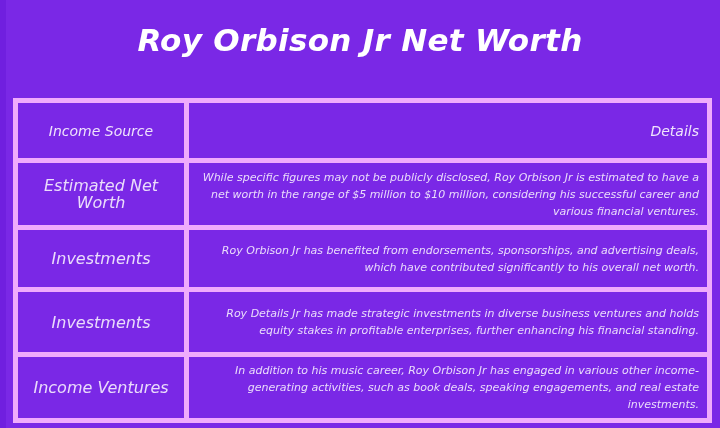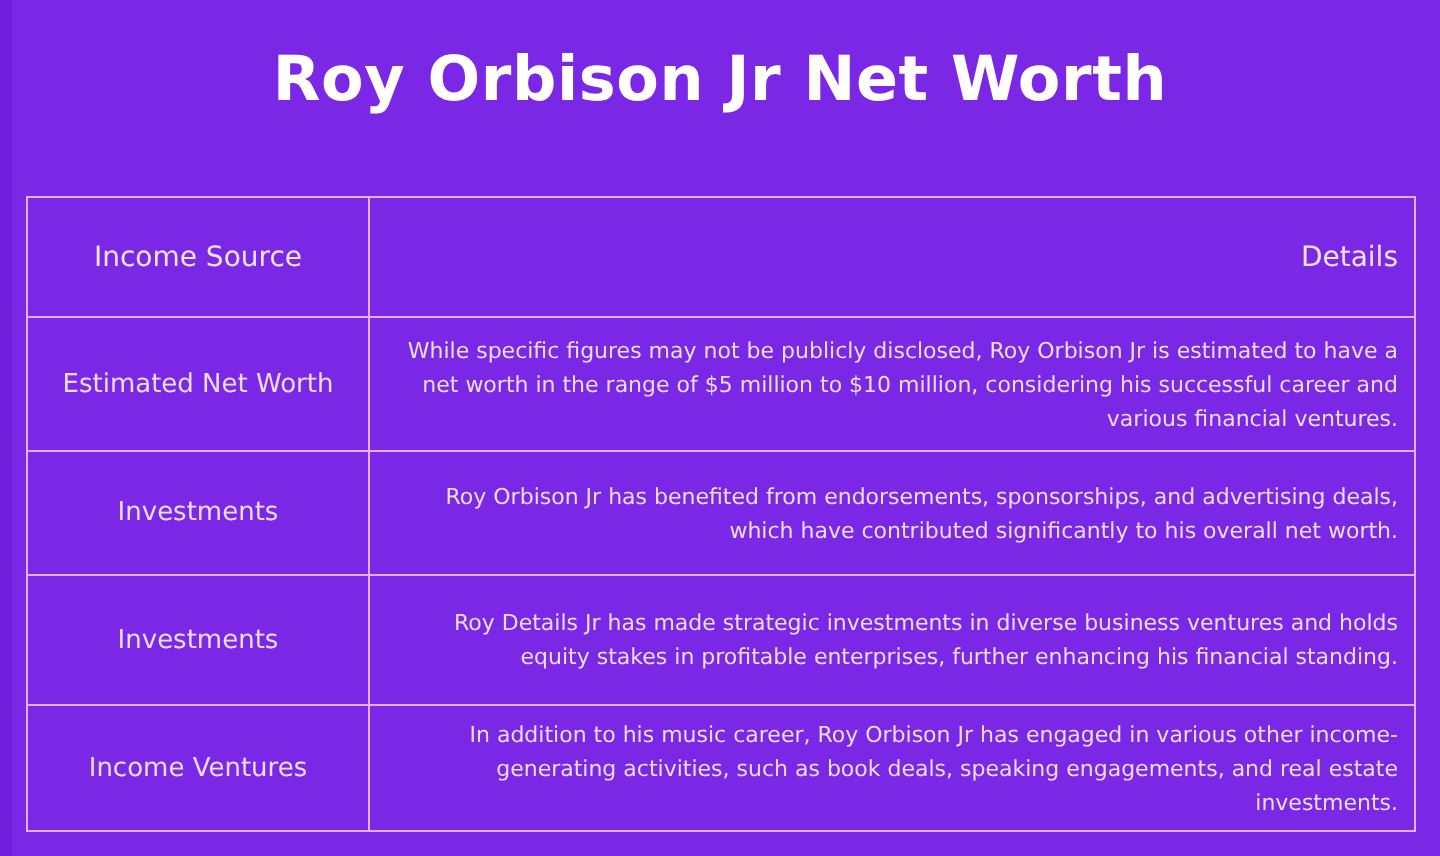--- a/index.html
+++ b/index.html
@@ -13,20 +13,21 @@
     background: #7a28e6;
     font-family: "DejaVu Sans", sans-serif;
   }
 
   #page {
     position: relative;
     width: 604px;
     height: 428px;
     background: #7a28e6;
     box-sizing: border-box;
+    font-style: italic;
   }
 
   
   #left-edge-band {
     position: absolute;
     left: 0;
     top: 0;
     width: 6px;
     height: 428px;
     background: #6f1ddd;
@@ -52,21 +53,21 @@
     position: absolute;
     left: 13px;
     top: 98px;
     width: 694px;
     border-collapse: collapse;
     table-layout: fixed;
   }
 
   #networth-table td,
   #networth-table th {
-    border: 1px solid #f0abfc;
+    border: 5px solid #f0abfc;
     color: #eadcfb;
     vertical-align: middle;
     padding: 5px 8px;
     box-sizing: border-box;
     background: #7a28e6;
   }
 
   th.col-source,
   td.cell-source {
     width: 171px;
@@ -85,21 +86,21 @@
     font-weight: normal;
     color: #efe3fc;
   }
 
   #networth-table tbody td {
     font-size: 11px;
     line-height: 17px;
   }
 
   #networth-table tbody td.cell-source {
-    font-size: 13px;
+    font-size: 16px;
     color: #eadcfb;
   }
 
   tr.row-estimated-net-worth td { height: 67px; }
   tr.row-endorsements td { height: 62px; }
   tr.row-investments td { height: 65px; }
   tr.row-other-ventures td { height: 63px; }
 </style>
 </head>
 <body>

